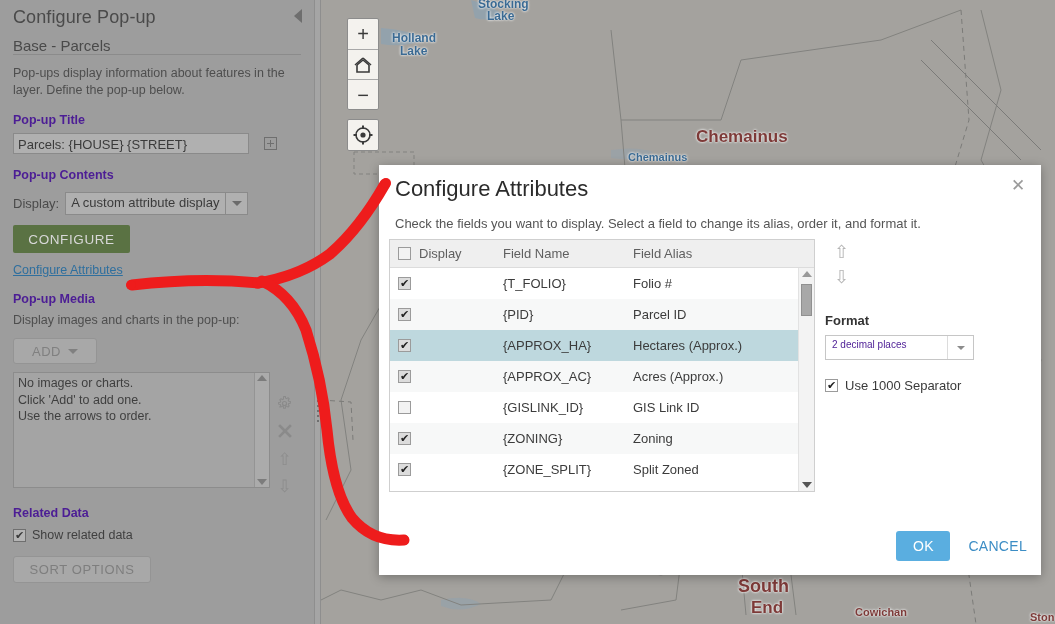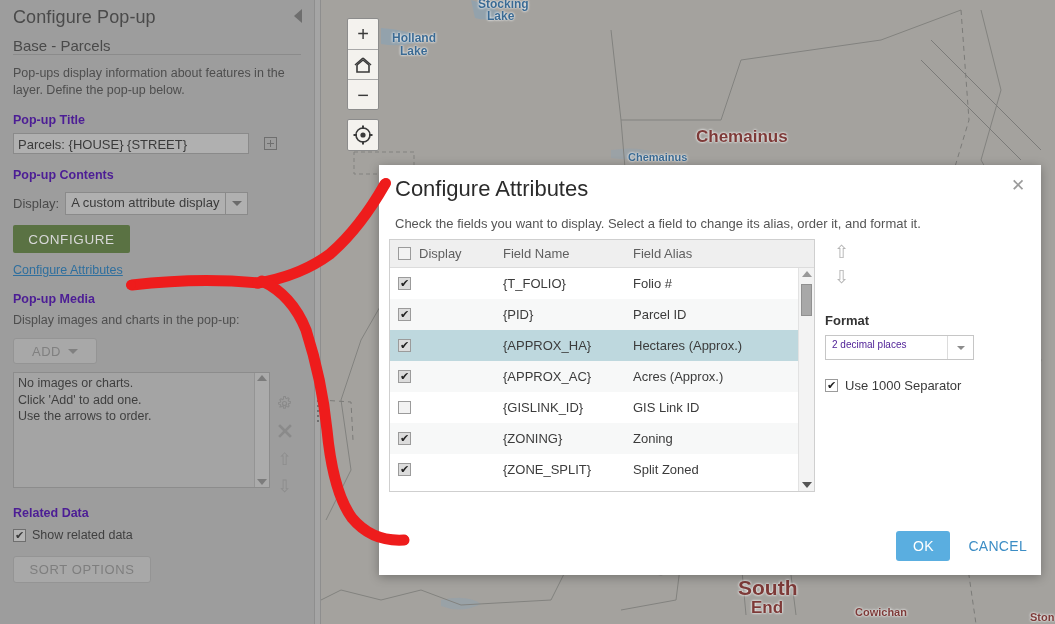--- a/index.html
+++ b/index.html
@@ -606,21 +606,21 @@
     </div>
   </div>
 
   <div id="map-labels" style="position:absolute;inset:0;pointer-events:none;">
       <div class="map-label lbl-water" style="left: 478px; top: -3px; font-size: 12px;">Stocking</div>
       <div class="map-label lbl-water" style="left: 487px; top: 9px; font-size: 12px;">Lake</div>
       <div class="map-label lbl-water" style="left: 392px; top: 31px; font-size: 12px;">Holland</div>
       <div class="map-label lbl-water" style="left: 400px; top: 44px; font-size: 12px;">Lake</div>
       <div class="map-label lbl-place" style="left: 696px; top: 127px; font-size: 17px;">Chemainus</div>
       <div class="map-label lbl-water" style="left: 628px; top: 151px; font-size: 11px;">Chemainus</div>
-      <div class="map-label lbl-place" style="left: 738px; top: 576px; font-size: 21px;">South</div>
+      <div class="map-label lbl-place" style="left: 738px; top: 576px; font-size: 18px;">South</div>
       <div class="map-label lbl-place" style="left: 751px; top: 598px; font-size: 17px;">End</div>
       <div class="map-label lbl-place" style="left: 855px; top: 606px; font-size: 11px;">Cowichan</div>
       <div class="map-label lbl-place" style="left: 1030px; top: 611px; font-size: 11px;">Ston</div>
     </div>
 
   <div id="left-panel">
     <div id="panel-title">Configure Pop-up</div>
     <div id="collapse-arrow"></div>
     <div id="panel-subtitle">Base - Parcels</div>
 

